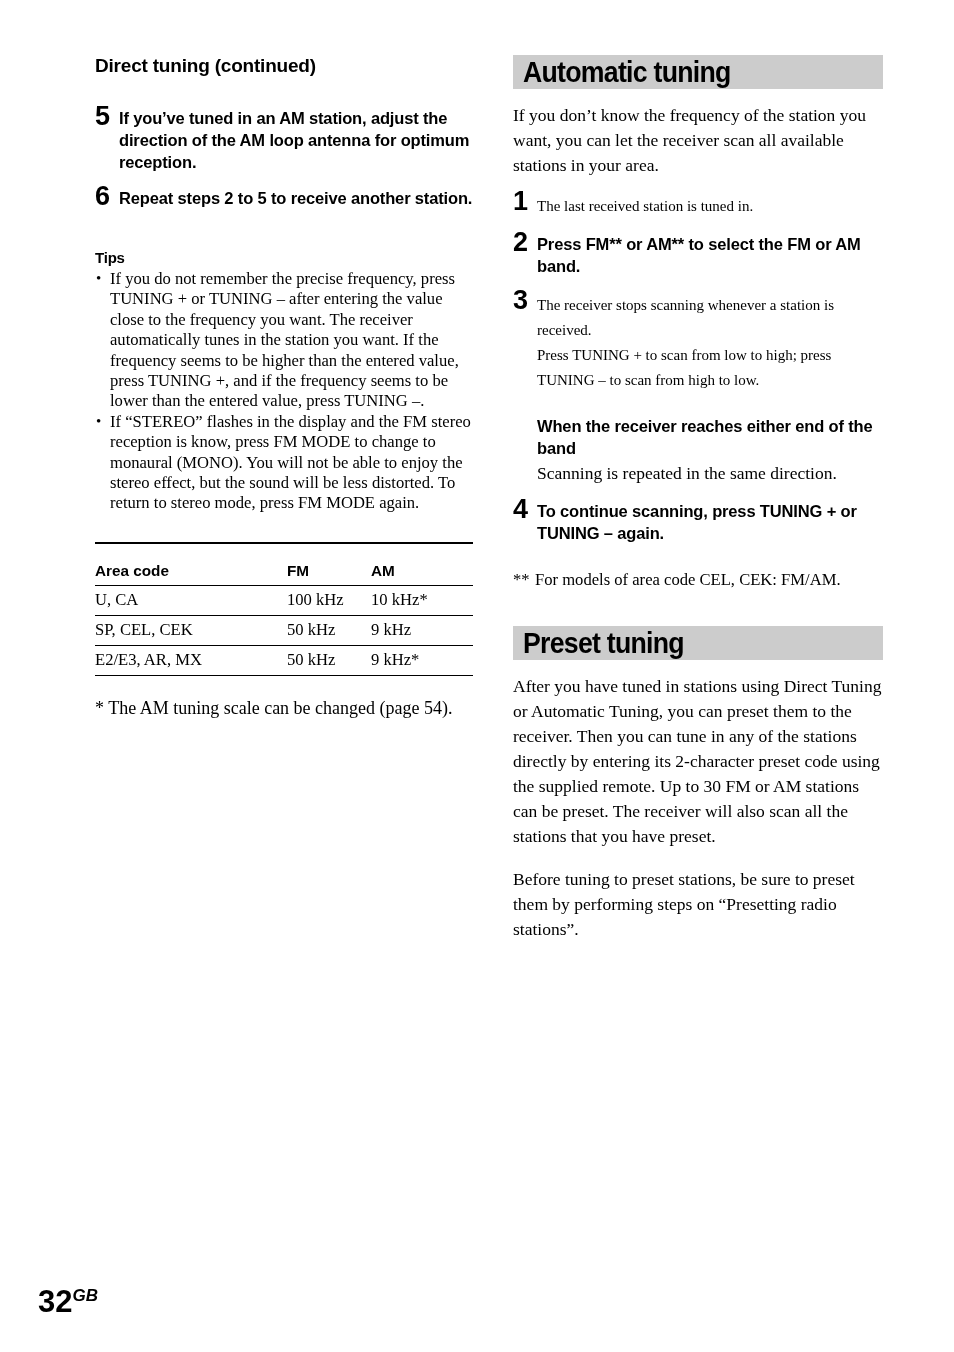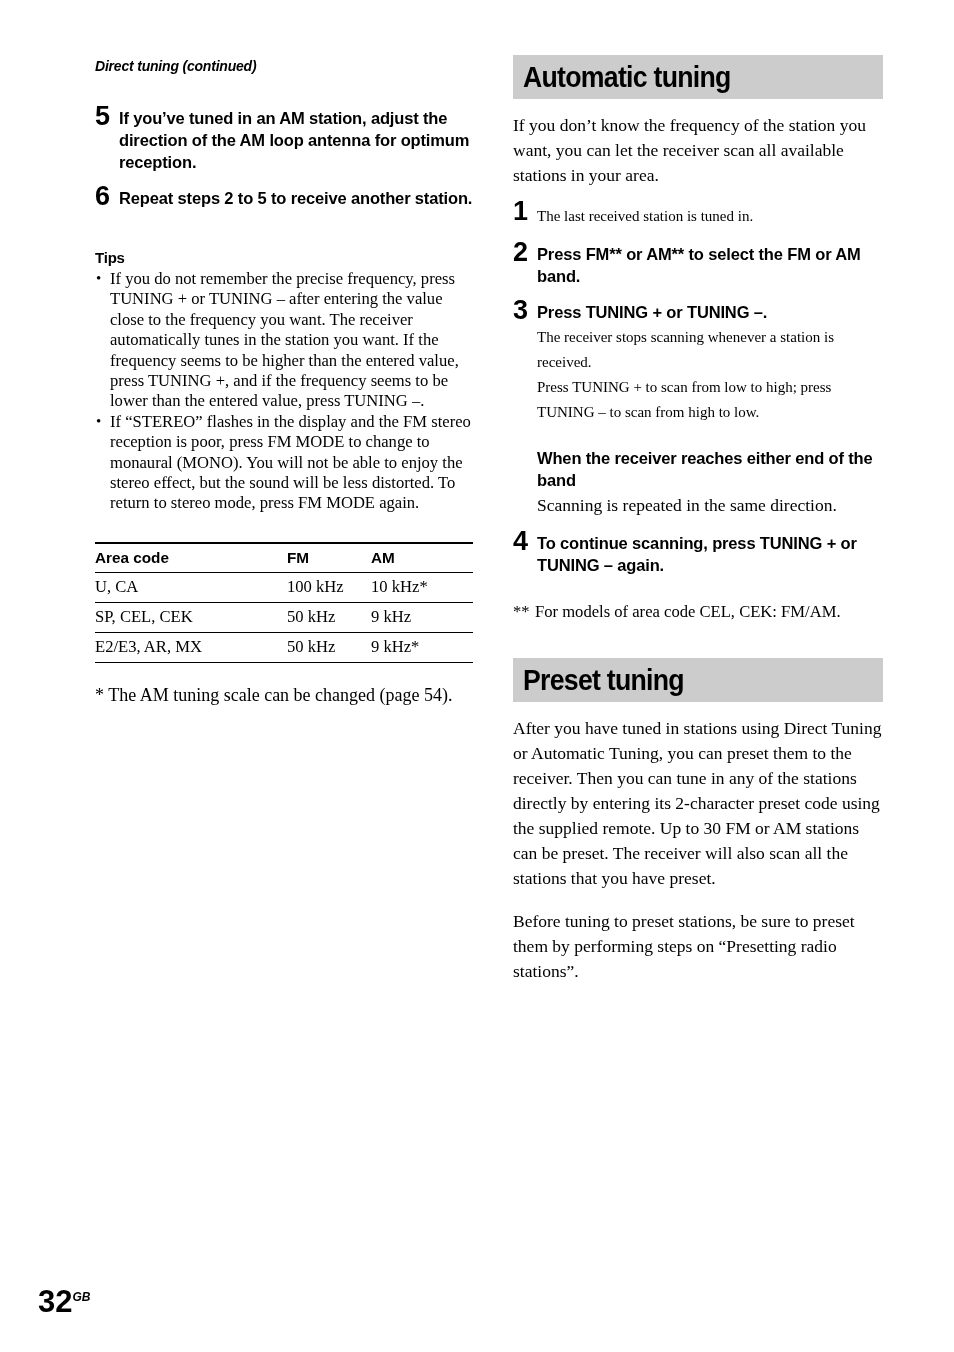--- a/index.html
+++ b/index.html
@@ -30,22 +30,21 @@
     position: absolute;
     left: 513px;
     top: 55px;
     width: 370px;
   }
 
   
   .running-head {
     font-family: "Liberation Sans", sans-serif;
     font-weight: bold;
-    font-style: italic;
-    font-size: 14px;
+    font-size: 19px;
     letter-spacing: -0.2px;
     margin: 0 0 0 0;
     padding: 0;
     line-height: 22px;
   }
 
   
   .step {
     display: flex;
     align-items: flex-start;
@@ -124,21 +123,21 @@
     text-align: left;
     padding: 3px 0 4px 0;
     vertical-align: bottom;
   }
   table.area-table thead th {
     font-family: "Liberation Sans", sans-serif;
     font-weight: bold;
     font-size: 15.3px;
     border-top: 2px solid #000;
     border-bottom: 1px solid #000;
-    padding-top: 5px;
+    padding-top: 18px;
     padding-bottom: 5px;
     margin-left: 20px;
   }
   table.area-table tbody td {
     border-bottom: 1px solid #000;
     font-family: "Liberation Serif", serif;
     padding-top: 4px;
     padding-bottom: 5px;
   }
   .c-area { width: 192px; }
@@ -147,21 +146,21 @@
 
   .table-note {
     font-size: 18px;
     line-height: 20.4px;
     margin-top: 22px;
   }
 
   
   .section-bar {
     background: #cccccc;
-    height: 44px;
+    height: 34px;
     display: flex;
     align-items: center;
     padding-left: 10px;
   }
   .section-bar .section-title {
     font-family: "Liberation Sans", sans-serif;
     font-weight: bold;
     font-size: 29px;
     letter-spacing: -0.8px;
     transform: scaleX(0.92);
@@ -208,21 +207,21 @@
   .page-number {
     position: absolute;
     left: 38px;
     bottom: 35px;
     font-family: "Liberation Sans", sans-serif;
     font-weight: bold;
     font-size: 31px;
     line-height: 31px;
   }
   .page-number sup {
-    font-size: 12px;
+    font-size: 17px;
     font-style: italic;
     font-weight: bold;
     vertical-align: super;
     line-height: 1;
   }
 </style>
 </head>
 <body>
 
 <div class="page">
@@ -244,21 +243,21 @@
       <div class="step-num">6</div>
       <div class="step-body">
         <div class="step-title">Repeat steps 2 to 5 to receive another station.</div>
       </div>
     </div>
 
     <div class="tips-head">Tips</div>
 
     <ul class="tips">
       <li>If you do not remember the precise frequency, press TUNING + or TUNING – after entering the value close to the frequency you want. The receiver automatically tunes in the station you want. If the frequency seems to be higher than the entered value, press TUNING +, and if the frequency seems to be lower than the entered value, press TUNING –.</li>
-      <li>If “STEREO” flashes in the display and the FM stereo reception is poor, press FM MODE to change to monaural (MONO). You will not be able to enjoy the stereo effect, but the sound will be less distorted. To return to stereo mode, press FM MODE again.</li>
+      <li>If “STEREO” flashes in the display and the FM stereo reception is know, press FM MODE to change to monaural (MONO). You will not be able to enjoy the stereo effect, but the sound will be less distorted. To return to stereo mode, press FM MODE again.</li>
     </ul>
 
 
     <table class="area-table">
       <thead>
         <tr>
           <th class="c-area">Area code</th>
           <th class="c-fm">FM</th>
           <th class="c-am">AM</th>
         </tr>
@@ -308,21 +307,20 @@
     <div class="step">
       <div class="step-num">2</div>
       <div class="step-body">
         <div class="step-title">Press FM** or AM** to select the FM or AM band.</div>
       </div>
     </div>
 
     <div class="step">
       <div class="step-num">3</div>
       <div class="step-body">
-        <div class="step-title">Press TUNING + or TUNING –.</div>
         <div class="step-desc">
           <p>The receiver stops scanning whenever a station is received.</p>
           <p>Press TUNING + to scan from low to high; press TUNING – to scan from high to low.</p>
         </div>
       </div>
     </div>
 
     <div class="subhead">When the receiver reaches either end of the band</div>
     <div class="subhead-desc">Scanning is repeated in the same direction.</div>
 

